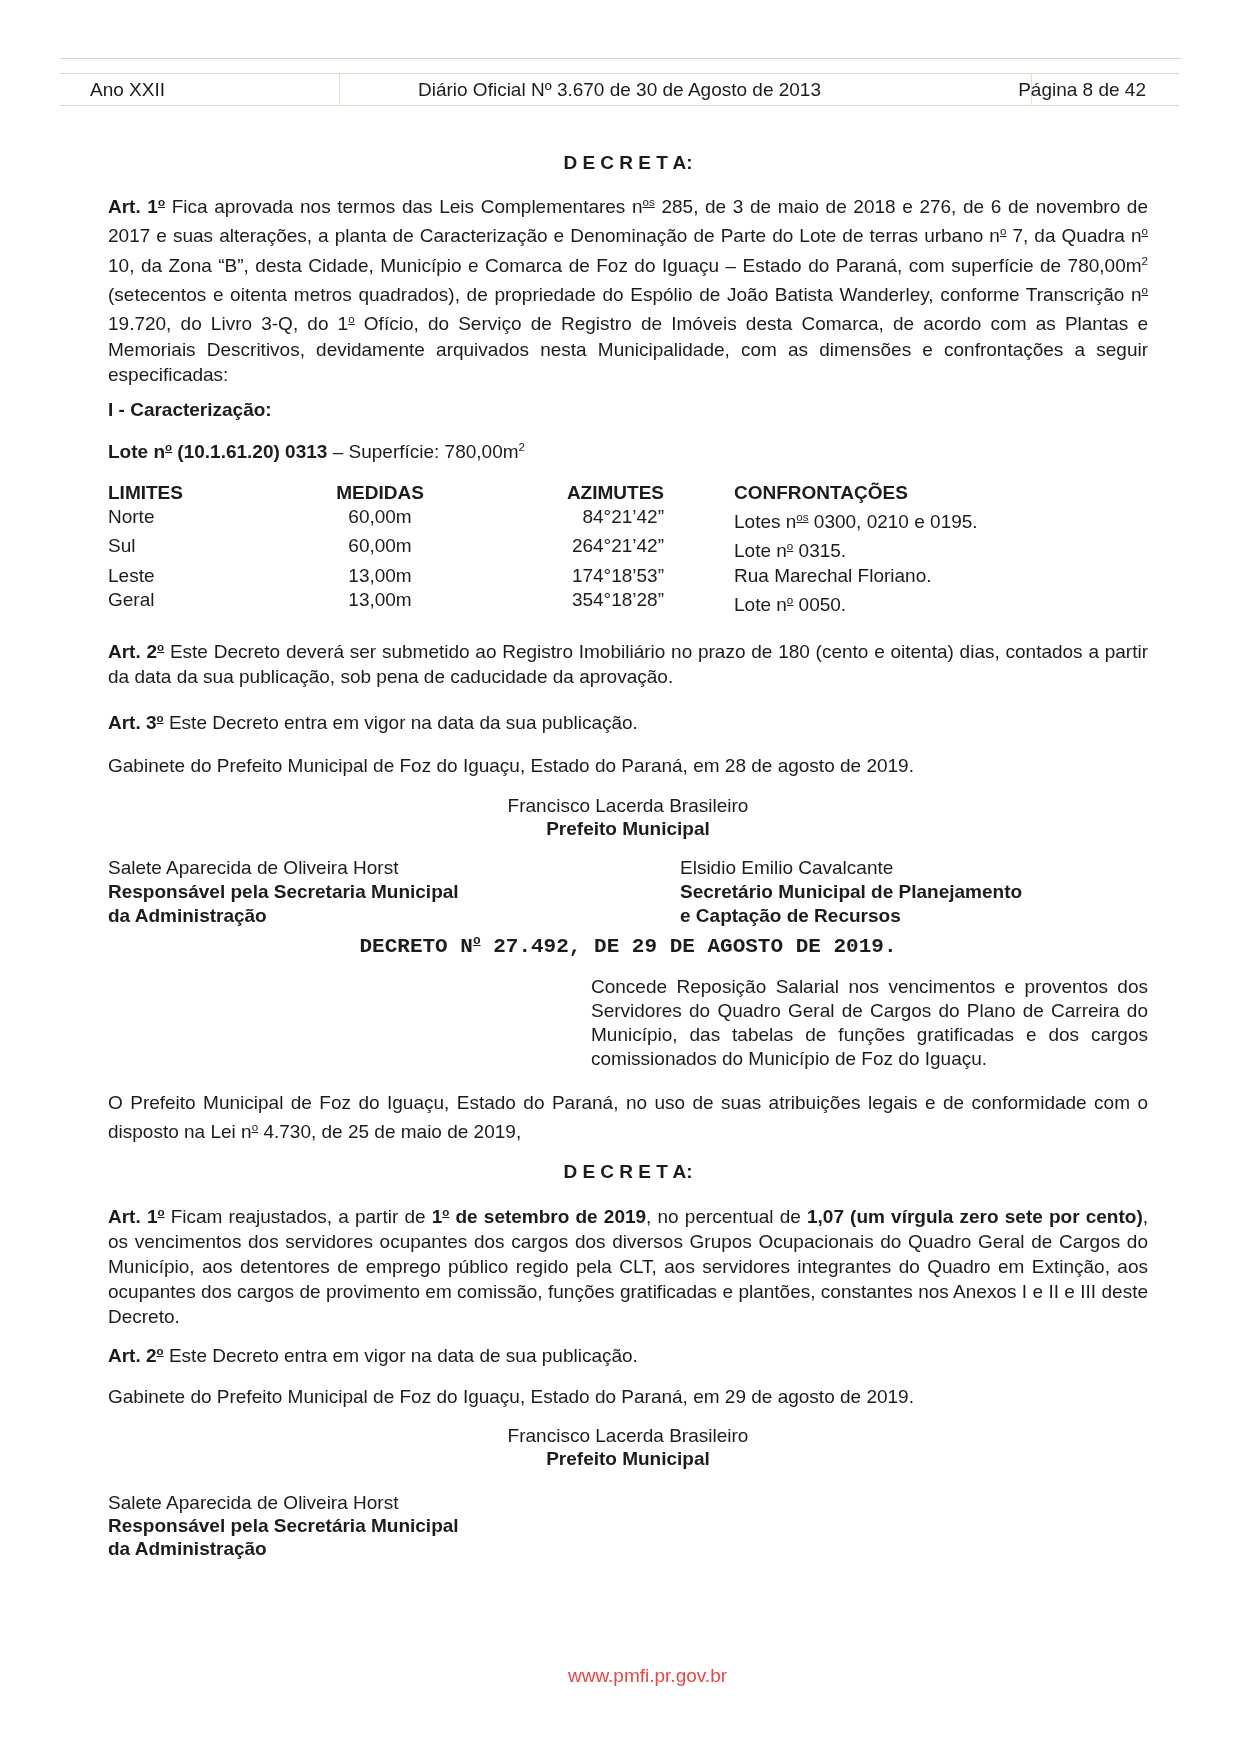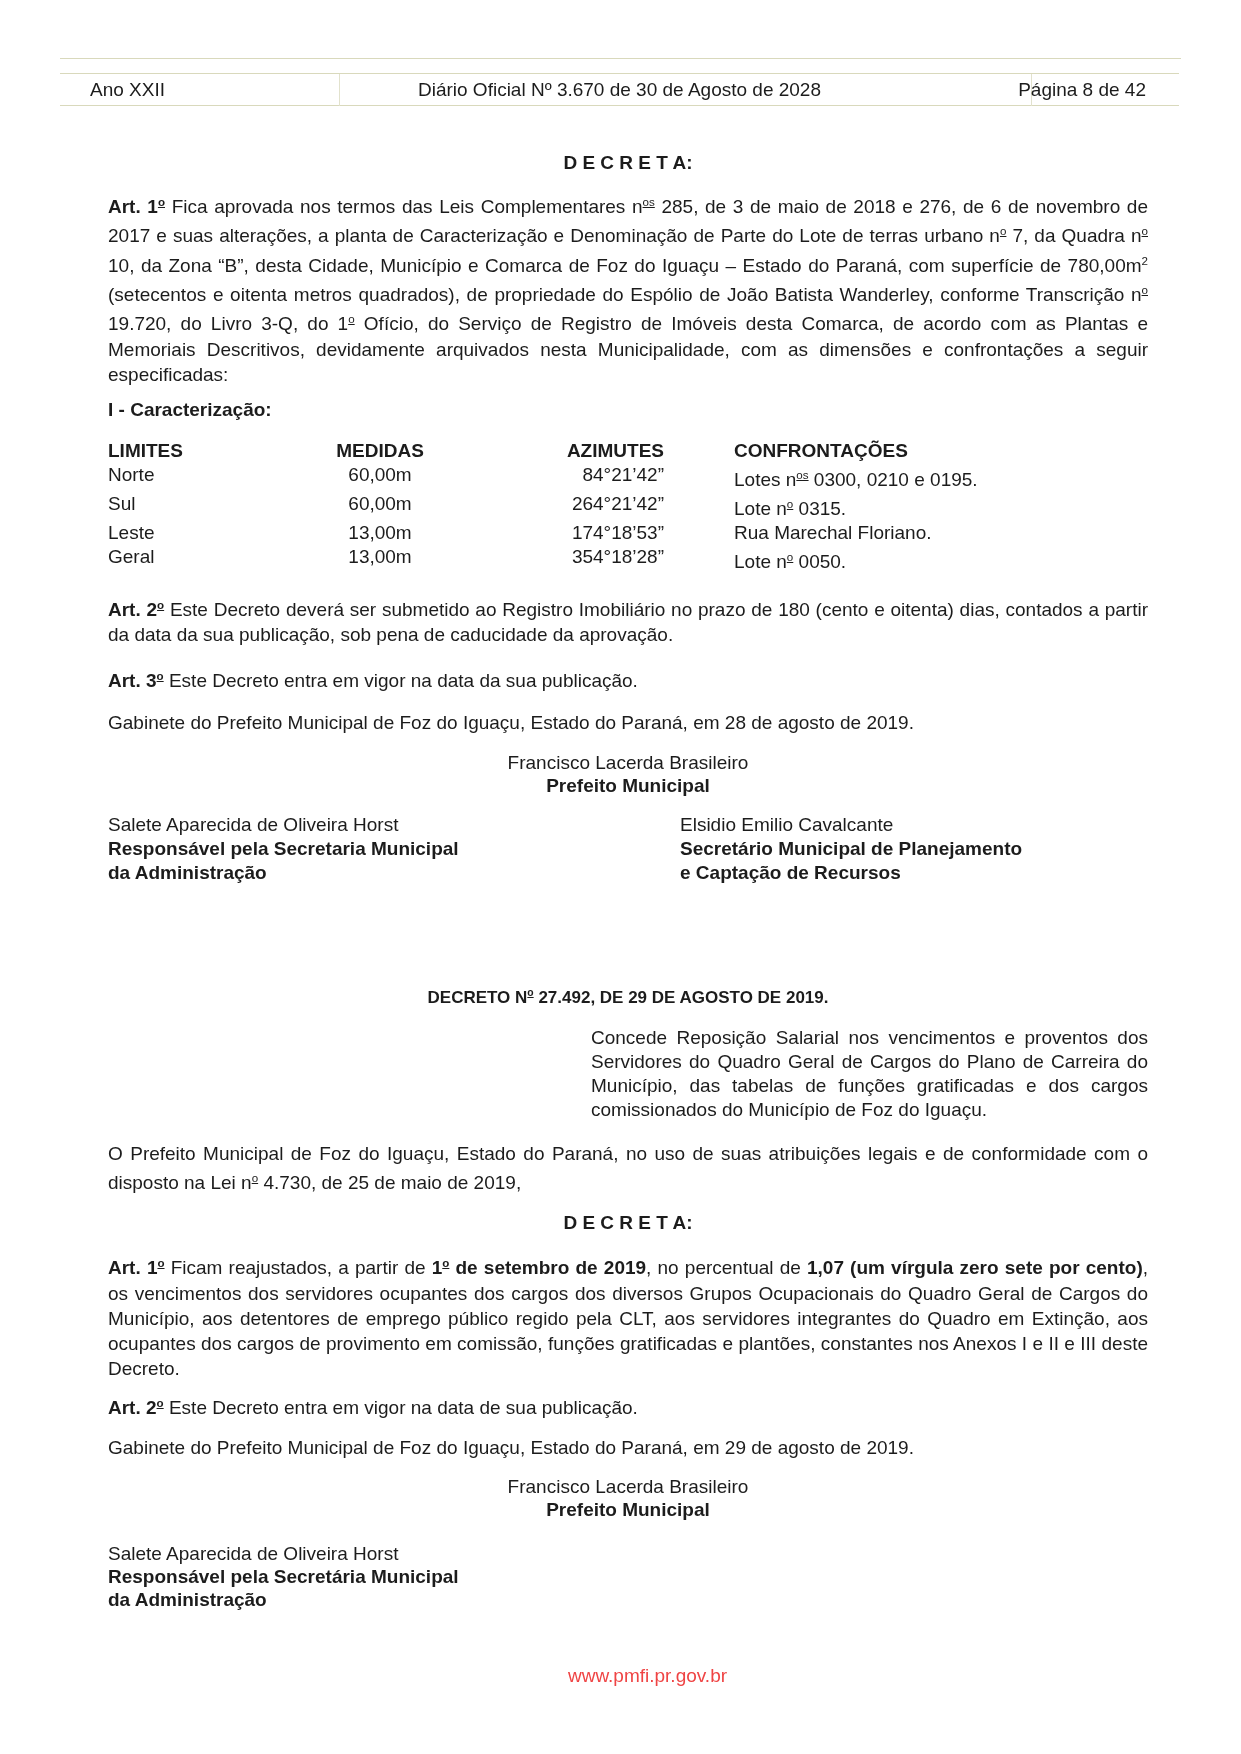--- a/index.html
+++ b/index.html
@@ -33,31 +33,32 @@
 </head>
 <body>
 
 <div class="page">
 
   <div class="rule" style="top:58px;"></div>
   <div class="hdr-box"></div>
   <div class="hdiv" style="left:339px;"></div>
   <div class="hdiv" style="left:1031px;"></div>
   <span class="hdr-text" style="left:90px;">Ano XXII</span>
-  <span class="hdr-text centered" style="left:60px;width:1119px;">Diário Oficial Nº 3.670 de 30 de Agosto de 2028</span>
+  <span class="hdr-text centered" style="left:60px;width:1119px;">Diário Oficial Nº 3.670 de 30 de Agosto de 2013</span>
   <span class="hdr-text" style="right:95px;">Página 8 de 42</span>
 
   <div class="content">
 
     <div class="decreta-h">D E C R E T A:</div>
 
     <p class="para" style="margin-top:15px;"><span class="b">Art. 1</span><span class="b ord">o</span><span> Fica aprovada nos termos das Leis Complementares n</span><span class="ord">os</span><span> 285, de 3 de maio de 2018 e 276, de 6 de novembro de 2017 e suas alterações, a planta de Caracterização e Denominação de Parte do Lote de terras urbano n</span><span class="ord">o</span><span> 7, da Quadra n</span><span class="ord">o</span><span> 10, da Zona “B”, desta Cidade, Município e Comarca de Foz do Iguaçu – Estado do Paraná, com superfície de 780,00m</span><span class="sup">2</span><span> (setecentos e oitenta metros quadrados), de propriedade do Espólio de João Batista Wanderley, conforme Transcrição n</span><span class="ord">o</span><span> 19.720, do Livro 3-Q, do 1</span><span class="ord">o</span><span> Ofício, do Serviço de Registro de Imóveis desta Comarca, de acordo com as Plantas e Memoriais Descritivos, devidamente arquivados nesta Municipalidade, com as dimensões e confrontações a seguir especificadas:</span></p>
 
     <div class="b" style="margin-top:10px;line-height:25px;">I - Caracterização:</div>
 
+    <div style="margin-top:13px;line-height:25px;"><span class="b">Lote n</span><span class="b ord">o</span><span class="b"> (10.1.61.20) 0313 </span><span>– Superfície: 780,00m</span><span class="sup">2</span></div>
 
     <div class="tbl" style="margin-top:17px;">
       <div class="trow b">
         <div>LIMITES</div>
         <div class="tc2">MEDIDAS</div>
         <div class="tc3">AZIMUTES</div>
         <div class="tc4">CONFRONTAÇÕES</div>
       </div>
       <div class="trow">
         <div>Norte</div>
@@ -102,21 +103,21 @@
         <div><span class="b">Responsável pela Secretaria Municipal</span></div>
         <div><span class="b">da Administração</span></div>
       </div>
       <div>
         <div><span>Elsidio Emilio Cavalcante</span></div>
         <div><span class="b">Secretário Municipal de Planejamento</span></div>
         <div><span class="b">e Captação de Recursos</span></div>
       </div>
     </div>
 
-    <div class="centered" style="margin-top:95px;line-height:25px;font-size:17px;"><span class="b">DECRETO N</span><span class="b ord">o</span><span class="b"> 27.492, DE 29 DE AGOSTO DE 2019.</span></div>
+    <div class="centered" style="line-height:25px;font-size:21px;font-family:Liberation Mono, monospace;"><span class="b">DECRETO N</span><span class="b ord">o</span><span class="b"> 27.492, DE 29 DE AGOSTO DE 2019.</span></div>
 
     <p class="para" style="margin-top:16px;margin-left:483px;width:557px;line-height:24px;">Concede Reposição Salarial nos vencimentos e proventos dos Servidores do Quadro Geral de Cargos do Plano de Carreira do Município, das tabelas de funções gratificadas e dos cargos comissionados do Município de Foz do Iguaçu.</p>
 
     <p class="para" style="margin-top:19px;"><span>O Prefeito Municipal de Foz do Iguaçu, Estado do Paraná, no uso de suas atribuições legais e de conformidade com o disposto na Lei n</span><span class="ord">o</span><span> 4.730, de 25 de maio de 2019,</span></p>
 
     <div class="decreta-h" style="margin-top:15px;">D E C R E T A:</div>
 
     <p class="para" style="margin-top:16px;"><span class="b">Art. 1</span><span class="b ord">o</span><span>  Ficam reajustados, a partir de </span><span class="b">1</span><span class="b ord">o</span><span class="b"> de setembro de 2019</span><span>, no percentual de </span><span class="b">1,07 (um vírgula zero sete por cento)</span><span>, os vencimentos dos servidores ocupantes dos cargos dos diversos Grupos Ocupacionais do Quadro Geral de Cargos do Município, aos detentores de emprego público regido pela CLT, aos servidores integrantes do Quadro em Extinção, aos ocupantes dos cargos de provimento em comissão, funções gratificadas e plantões, constantes nos Anexos I e II e III deste Decreto.</span></p>
 
     <p class="para" style="margin-top:10px;"><span class="b">Art. 2</span><span class="b ord">o</span><span>  Este Decreto entra em vigor na data de sua publicação.</span></p>

